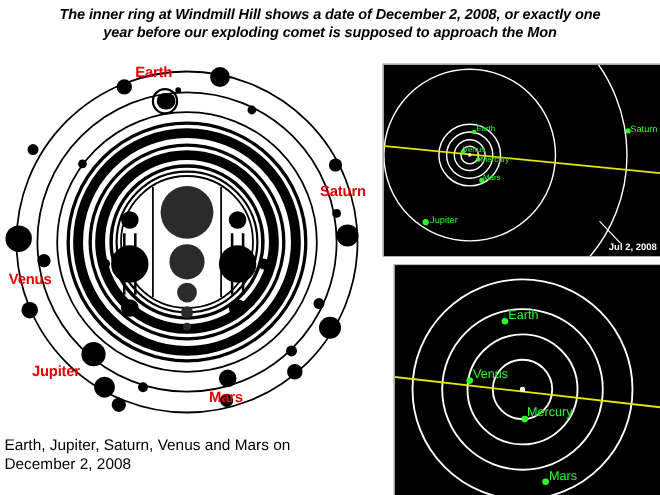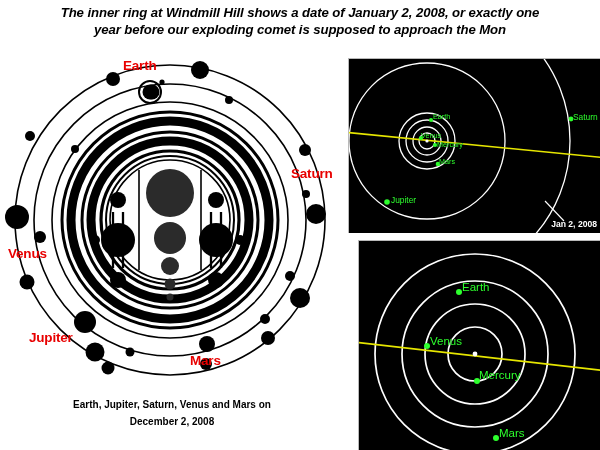--- a/index.html
+++ b/index.html
@@ -56,23 +56,22 @@
   .lbl-saturn  { left: 291px; top: 114px; }
   .lbl-venus   { left: 8px;  top: 194px; }
   .lbl-jupiter { left: 29px; top: 278px; }
   .lbl-mars    { left: 190px; top: 301px; }
 
   
   .caption {
     position: absolute;
     left: 4px; top: 396px;
     width: 336px;
-    text-align: center;
-    font-weight: bold;
-    font-size: 10px;
+    font-weight: normal;
+    font-size: 14px;
     line-height: 17px;
     color: #000000;
   }
 
   
   .panel {
     position: absolute;
     background: #000000;
     overflow: hidden;
   }
@@ -109,21 +108,21 @@
   }
   .p-label.sm { font-size: 7.2px; }
   .p-label.lg { font-size: 11.5px; }
 </style>
 </head>
 <body>
 
 <div id="root">
 
   <div class="title">
-    <div>The inner ring at Windmill Hill shows a date of January 2, 2008, or exactly one</div>
+    <div>The inner ring at Windmill Hill shows a date of December 2, 2008, or exactly one</div>
     <div>year before our exploding comet is supposed to approach the Mon</div>
   </div>
 
   <div class="cropcircle-wrap">
     <svg class="cropcircle-svg" width="340" height="336" viewBox="0 0 340 336">
       <g fill="none" stroke="#000000">
 
         <circle cx="170" cy="168" r="155" stroke-width="1.6"></circle>
         <circle cx="170" cy="168" r="136" stroke-width="1.6"></circle>
         <circle cx="170" cy="168" r="118" stroke-width="1.6"></circle>
@@ -260,21 +259,21 @@
       <line x1="196" y1="142" x2="215" y2="162" stroke="#ffffff" stroke-width="1.1"></line>
     </svg>
 
     <div class="p-label" style="left:224px; top:53px;">Saturn</div>
     <div class="p-label" style="left:42px;  top:136px;">Jupiter</div>
     <div class="p-label sm" style="left:84px;  top:53px;">Earth</div>
     <div class="p-label sm" style="left:72px;  top:72px;">Venus</div>
     <div class="p-label sm" style="left:88px;  top:81px;">Mercury</div>
     <div class="p-label sm" style="left:90px;  top:98px;">Mars</div>
 
-    <div class="date-stamp">Jan 2, 2008</div>
+    <div class="date-stamp">Jul 2, 2008</div>
   </div>
 
   <div class="panel panel-bottom">
     <svg width="242" height="210" viewBox="0 0 242 210">
       <g fill="none" stroke="#ffffff" stroke-width="1.7">
 
         <circle cx="116" cy="113" r="100"></circle>
 
         <circle cx="116" cy="113" r="73"></circle>
 

